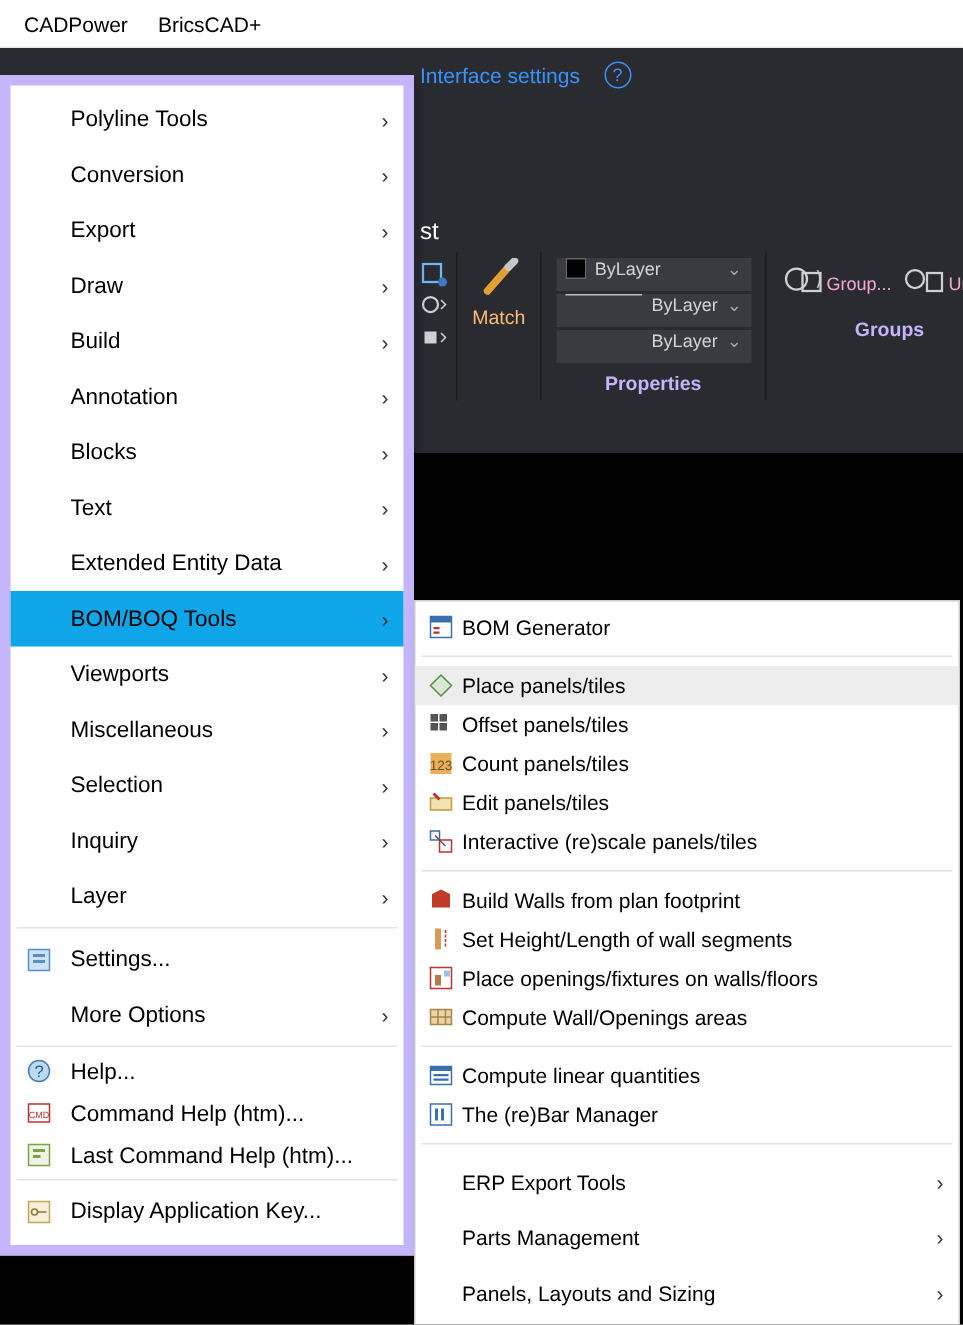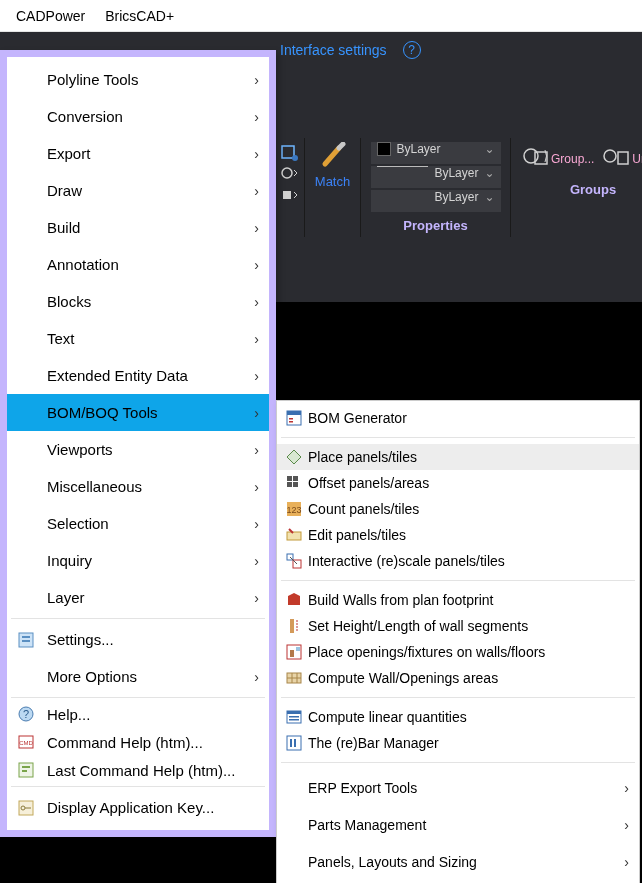--- a/index.html
+++ b/index.html
@@ -12,21 +12,21 @@
   
   .ribbon-bg { position: absolute; top: 32px; left: 0; right: 0; height: 270px; background: #2a2b30; }
   .ribbon-top { height: 36px; display: flex; align-items: center; padding-left: 280px; gap: 16px; }
   .rt-link { color: #3794ff; font-size: 14px; }
   .rt-help { width: 18px; height: 18px; border: 1px solid #3794ff; border-radius: 50%; color: #3794ff; display: flex; align-items: center; justify-content: center; font-size: 12px; }
   .ribbon-title { color: #fff; font-size: 16px; padding: 8px 0 4px 280px; }
   .ribbon-panels { display: flex; padding-left: 276px; color: #fff; }
   .panel { border-right: 1px solid #1a1a1a; padding: 4px 10px 0 10px; display: flex; flex-direction: column; align-items: center; }
   .panel-icons-col { display: flex; flex-direction: column; gap: 4px; padding: 2px 0; }
   .small-icon { width: 20px; height: 18px; }
-  .match { display: flex; flex-direction: column; align-items: center; gap: 4px; font-size: 13px; color: #3b82f6; }
+  .match { display: flex; flex-direction: column; align-items: center; gap: 4px; font-size: 13px; color: #fdba74; }
   .props-stack { display: flex; flex-direction: column; gap: 2px; }
   .prop-row { display: flex; width: 130px; height: 22px; background: #3a3b40; font-size: 12px; color: #d4d4d4; }
   .prop-row .sw { width: 14px; height: 14px; background: #000; border: 1px solid #666; margin: 0 6px; }
   .prop-row .txt { flex: 1; }
   .prop-row .chev { padding: 0 6px; color: #aaa; }
   .panel-label { text-align: center; color: #c4b5fd; font-size: 13px; padding: 6px 0 4px 0; font-weight: 600; }
   .groups-icons { display: flex; gap: 8px; padding: 2px 0; }
   .grp { display: flex; flex-direction: row; align-items: center; font-size: 12px; color: #f9a8d4; }
   .black-area { position: absolute; top: 302px; left: 0; right: 0; bottom: 0; background: #000; }
 
@@ -70,20 +70,21 @@
   <div class="menubar-item">CADPower</div>
   <div class="menubar-item">BricsCAD+</div>
 </div>
 
 <div class="ribbon-bg">
   <div class="ribbon-top">
     <span class="rt-link">Interface settings</span>
     <span class="rt-help">?</span>
   </div>
   <div style="height:70px"></div>
+  <div class="ribbon-title">st</div>
 
   <div class="ribbon-panels">
 
     <div class="panel" style="width:40px;padding-left:4px;padding-right:4px">
       <div class="panel-icons-col">
         <span class="small-icon">
           <svg viewBox="0 0 20 18">
               <rect x="2" y="2" width="12" height="12" fill="none" stroke="#6fb7ff" stroke-width="1.5"></rect>
               <circle cx="15" cy="14" r="3" class="s1"></circle>
             </svg>
@@ -284,21 +285,21 @@
         </svg></span>
     <span>Place panels/tiles</span>
   </div>
   <div class="m2-item">
     <span class="ico"><svg viewBox="0 0 18 18">
           <rect x="2" y="2" width="5" height="5" fill="#555"></rect>
           <rect x="8" y="2" width="5" height="5" fill="#555"></rect>
           <rect x="2" y="8" width="5" height="5" fill="#555"></rect>
           <rect x="8" y="8" width="5" height="5" fill="#555"></rect>
         </svg></span>
-    <span>Offset panels/areas</span>
+    <span>Offset panels/tiles</span>
   </div>
   <div class="m2-item">
     <span class="ico"><svg viewBox="0 0 18 18">
           <rect x="2" y="2" width="14" height="14" fill="#e8b05a"></rect>
           <text x="9" y="13" text-anchor="middle" font-size="9" fill="#7a4a1a">123</text>
         </svg></span>
     <span>Count panels/tiles</span>
   </div>
   <div class="m2-item">
     <span class="ico"><svg viewBox="0 0 18 18">

